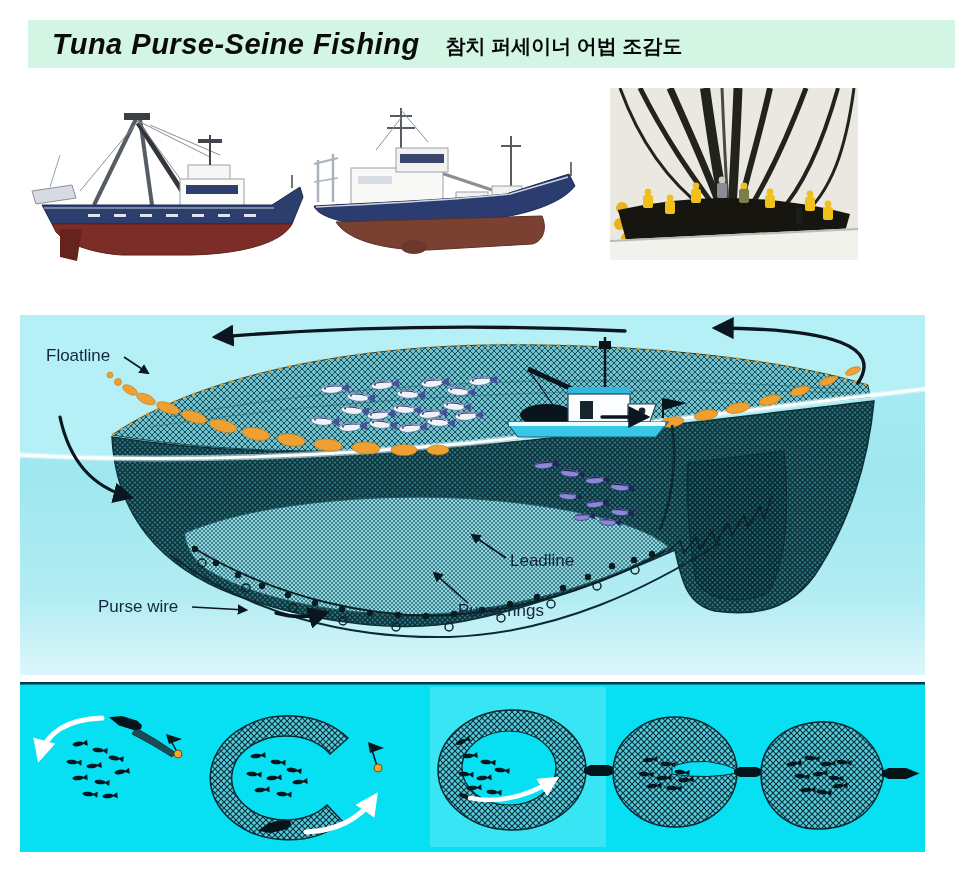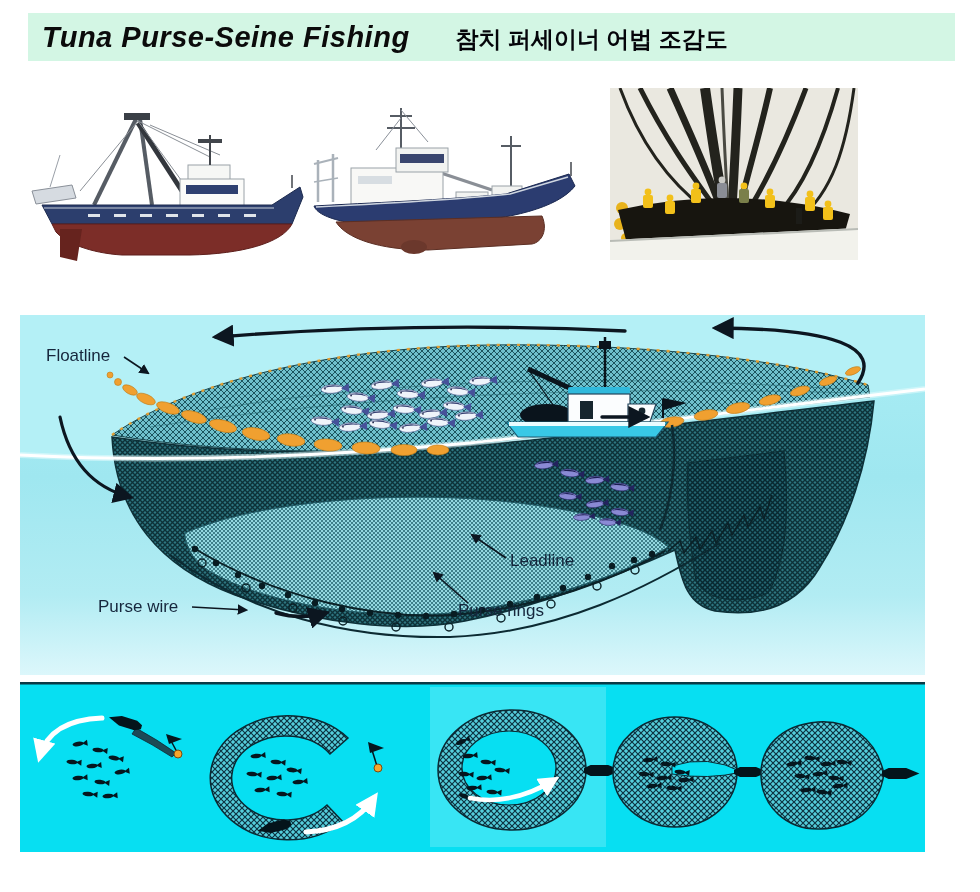--- a/index.html
+++ b/index.html
@@ -1,21 +1,21 @@
 <!DOCTYPE html>
 <html><head>
 <meta charset="utf-8">
 <style>
   html,body{margin:0;padding:0;background:#ffffff;}
   .canvas{position:relative;width:980px;height:892px;background:#ffffff;overflow:hidden;
           font-family:"Liberation Sans",sans-serif;}
-  .header-bar{position:absolute;left:28px;top:13px;width:927px;height:48px;
-              background:#d3f6e4;display:flex;align-items:center;padding-left:14px;box-sizing:border-box;gap:26px;}
+  .header-bar{position:absolute;left:28px;top:20px;width:927px;height:48px;
+              background:#d3f6e4;display:flex;align-items:center;padding-left:24px;box-sizing:border-box;gap:26px;}
   .title{font-style:italic;font-weight:bold;font-size:29px;color:#0b0b0b;letter-spacing:0.5px;white-space:nowrap;}
-  .subtitle{font-weight:bold;font-size:23px;color:#05050a;padding-top:4px;white-space:nowrap;margin-left:20px;}
+  .subtitle{font-weight:bold;font-size:20px;color:#05050a;padding-top:4px;white-space:nowrap;}
   .abs{position:absolute;}
   svg text{font-family:"Liberation Sans",sans-serif;}
   .dlabel{font-size:17px;fill:#15263c;}
 </style>
 </head>
 <body>
 
 <div class="canvas">
 
   <div class="header-bar">

